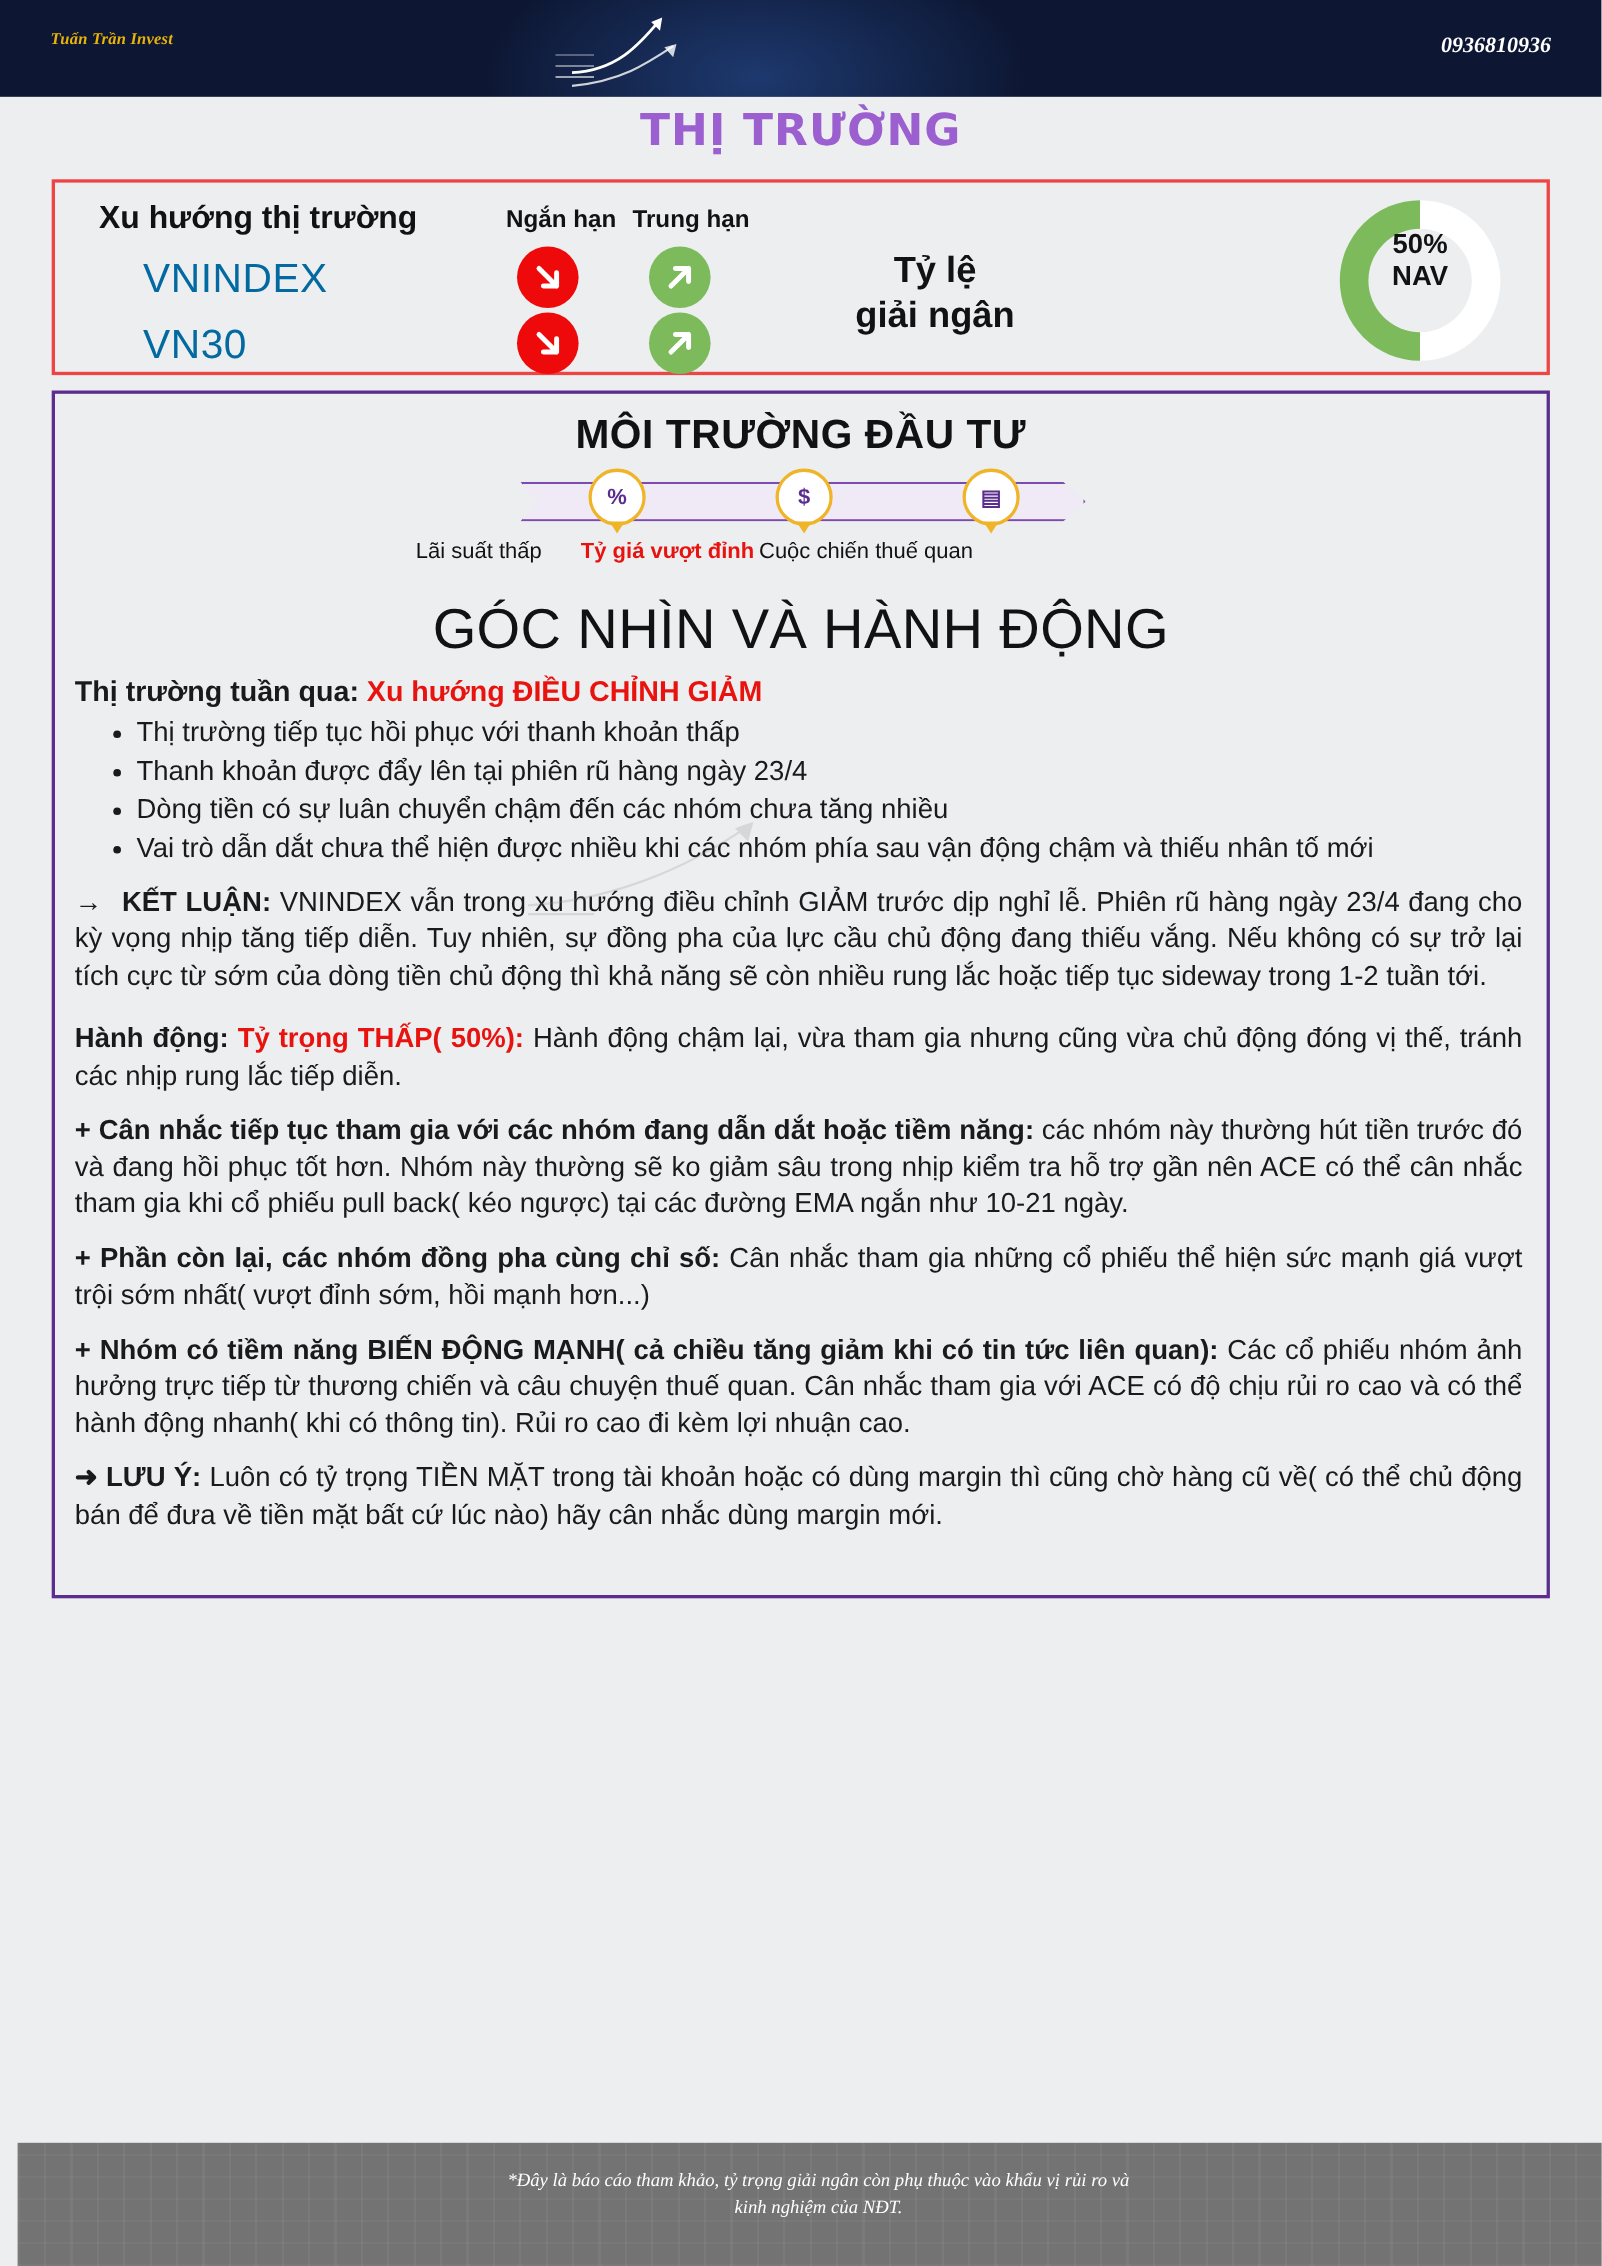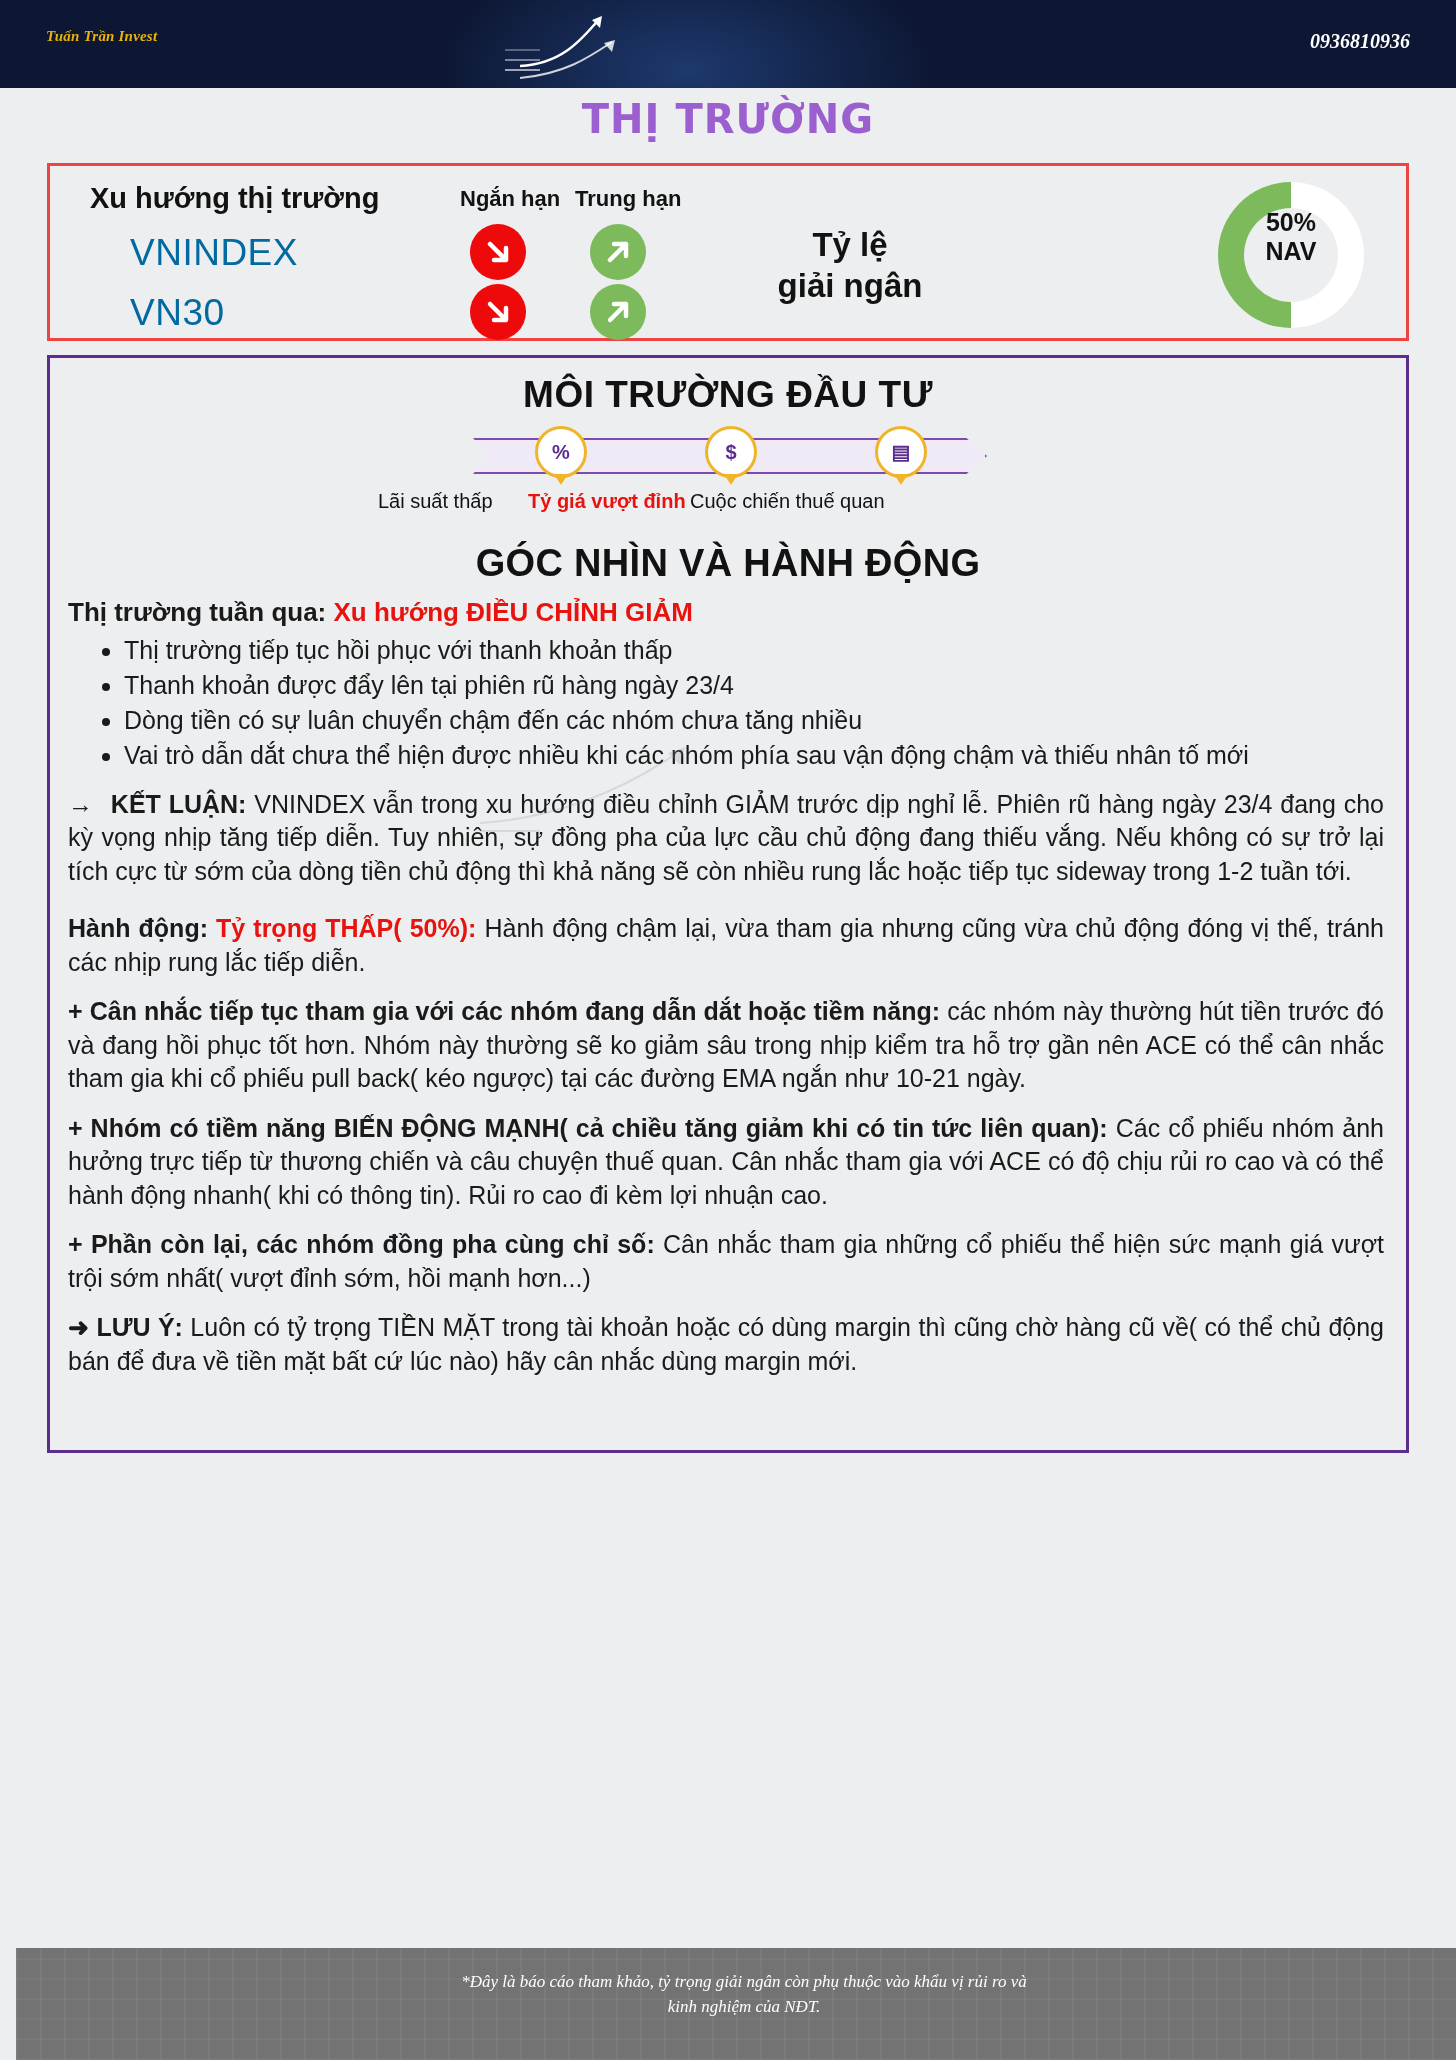--- a/index.html
+++ b/index.html
@@ -235,22 +235,22 @@
     color: #121212;
     white-space: nowrap;
   }
   .chev-lbl.accent {
     color: #e8130e;
     font-weight: bold;
   }
 
   .goc-nhin {
     text-align: center;
-    font-size: 38px;
-    font-weight: bold;
+    font-size: 51px;
+    font-weight: normal;
     color: #121212;
     margin-top: 22px;
     letter-spacing: 0.3px;
   }
 
   .body-text {
     padding: 0 22px 0 18px;
     font-size: 25px;
     line-height: 1.33;
     color: #1a1a1a;
@@ -434,25 +434,25 @@
     <div class="para gap">
       <span class="b">Hành động:</span>
       <span class="red">Tỷ trọng THẤP( 50%):</span><span> Hành động chậm lại, vừa tham gia nhưng cũng vừa chủ động đóng vị thế, tránh các nhịp rung lắc tiếp diễn.</span>
     </div>
 
     <div class="para">
       <span class="b">+ </span><span class="b">Cân nhắc tiếp tục tham gia với các nhóm đang dẫn dắt hoặc tiềm năng:</span><span> các nhóm này thường hút tiền trước đó và đang hồi phục tốt hơn. Nhóm này thường sẽ ko giảm sâu trong nhịp kiểm tra hỗ trợ gần nên ACE có thể cân nhắc tham gia khi cổ phiếu pull back( kéo ngược) tại các đường EMA ngắn như 10-21 ngày.</span>
     </div>
 
     <div class="para">
+      <span class="b">+ </span><span class="b">Phần còn lại, các nhóm đồng pha cùng chỉ số:</span><span> Cân nhắc tham gia những cổ phiếu thể hiện sức mạnh giá vượt trội sớm nhất( vượt đỉnh sớm, hồi mạnh hơn...)</span>
+    </div>
+
+    <div class="para">
       <span class="b">+ </span><span class="b">Nhóm có tiềm năng BIẾN ĐỘNG MẠNH( cả chiều tăng giảm khi có tin tức liên quan):</span><span> Các cổ phiếu nhóm ảnh hưởng trực tiếp từ thương chiến và câu chuyện thuế quan. Cân nhắc tham gia với ACE có độ chịu rủi ro cao và có thể hành động nhanh( khi có thông tin). Rủi ro cao đi kèm lợi nhuận cao.</span>
-    </div>
-
-    <div class="para">
-      <span class="b">+ </span><span class="b">Phần còn lại, các nhóm đồng pha cùng chỉ số:</span><span> Cân nhắc tham gia những cổ phiếu thể hiện sức mạnh giá vượt trội sớm nhất( vượt đỉnh sớm, hồi mạnh hơn...)</span>
     </div>
 
     <div class="para">
       <span class="b">➜ </span><span class="b">LƯU Ý:</span><span> Luôn có tỷ trọng TIỀN MẶT trong tài khoản hoặc có dùng margin thì cũng chờ hàng cũ về( có thể chủ động bán để đưa về tiền mặt bất cứ lúc nào) hãy cân nhắc dùng margin mới.</span>
     </div>
 
   </div>
 
   <div class="wm-arrow">
     <svg width="230" height="90" viewBox="0 0 230 90">

